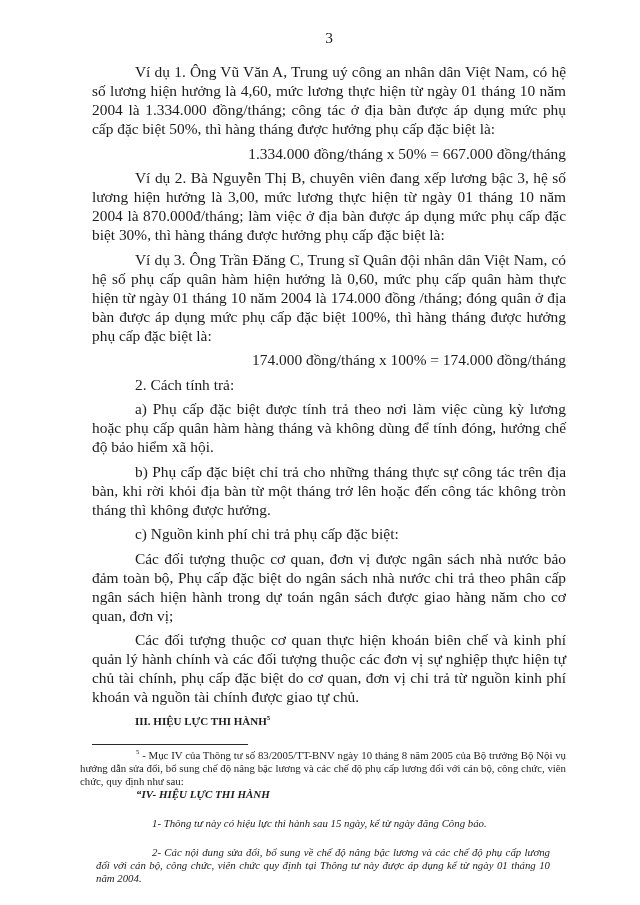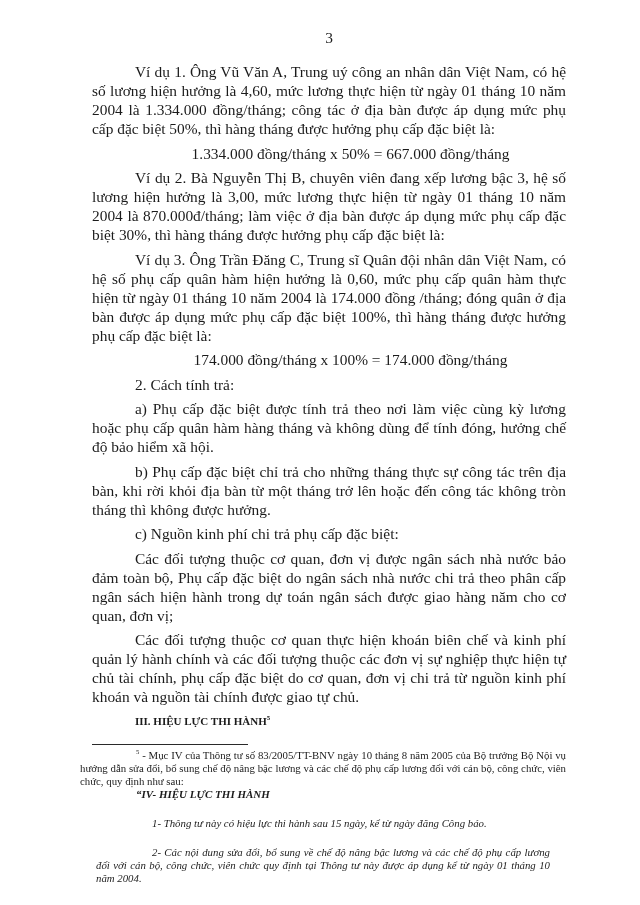--- a/index.html
+++ b/index.html
@@ -27,21 +27,21 @@
     line-height: 19px;
   }
   .para {
     margin: 0 0 5.5px 0;
     text-indent: 43px;
     text-align: justify;
   }
   .formula {
     margin: 0 0 5.5px 0;
     padding-left: 43px;
-    text-align: center;
+    text-align: right;
   }
   .heading {
     margin: 1px 0 0 0;
     text-indent: 43px;
     font-size: 11px;
     font-weight: bold;
     line-height: 19px;
   }
   .heading sup, .fn-first sup {
     font-size: 0.62em;

